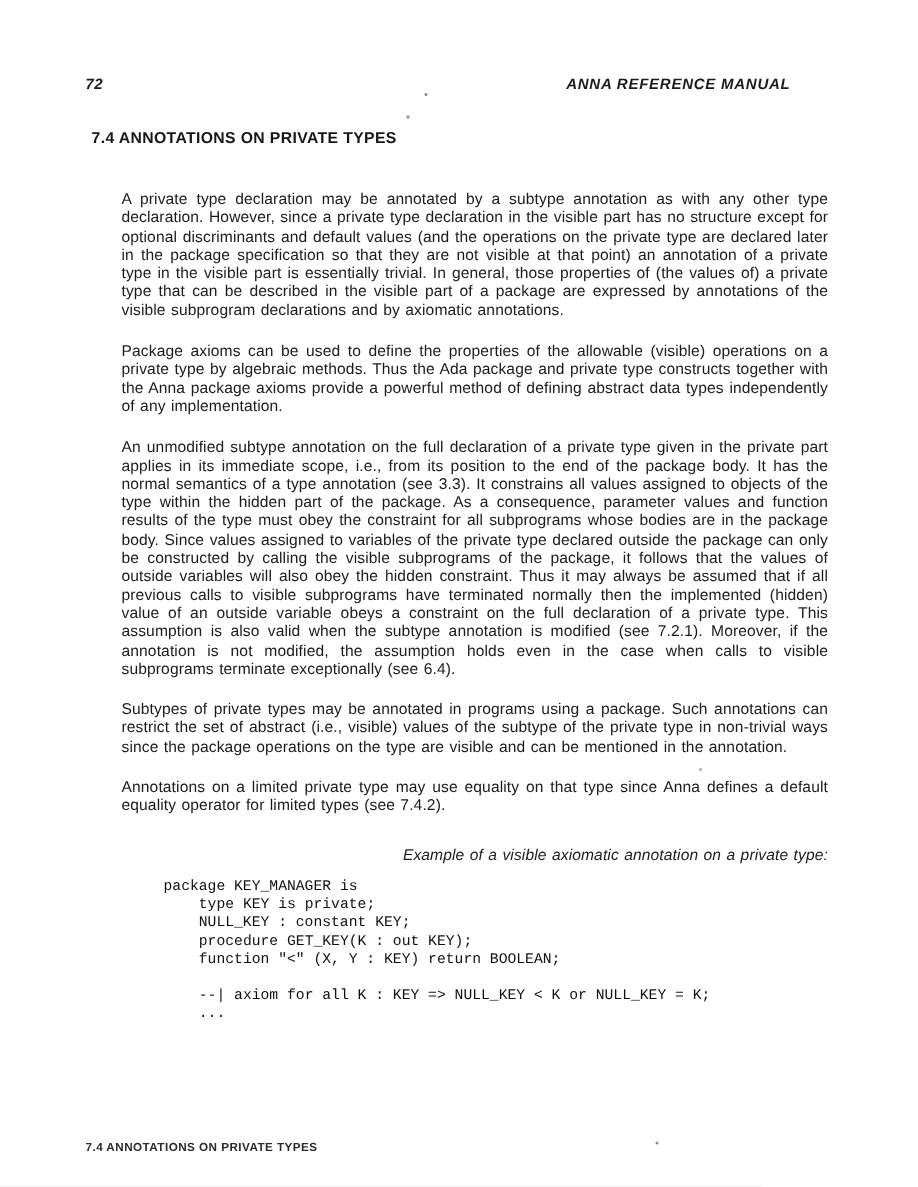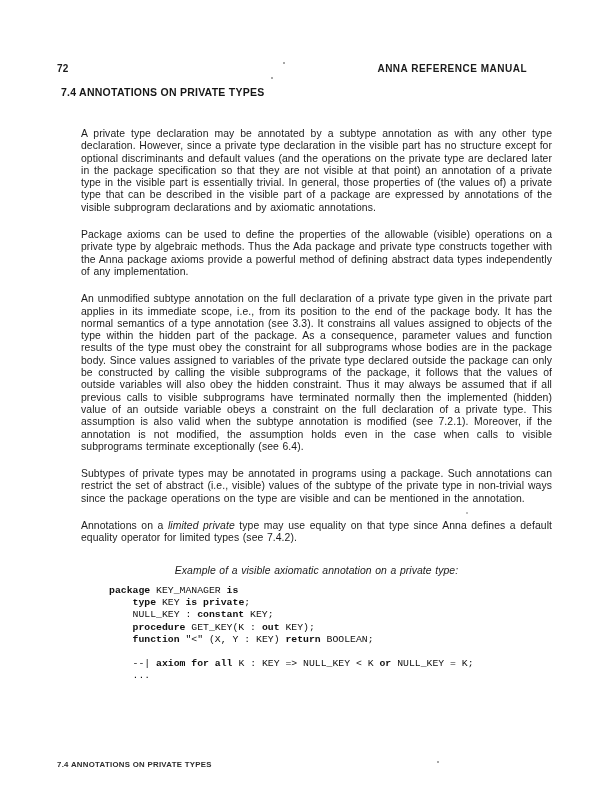--- a/index.html
+++ b/index.html
@@ -8,24 +8,25 @@
     width: 612px;
     height: 791px;
     background: #ffffff;
     font-family: "Liberation Sans", sans-serif;
     color: #1b1b1b;
     overflow: hidden;
     margin: 0 auto;
   }
   .hdr {
     position: absolute;
-    top: 63px; left: 57px; width: 470px;
+    top: 51px; left: 57px; width: 470px;
     display: flex;
     justify-content: space-between;
     align-items: flex-start;
+    font-style: italic;
   }
   .page-num { font-size: 10px; font-weight: bold; letter-spacing: 0.3px; }
   .manual-title { font-size: 10px; font-weight: bold; letter-spacing: 0.5px; }
   .heading {
     position: absolute;
     top: 86px; left: 61px;
     margin: 0;
     font-size: 10.5px;
     font-weight: bold;
     letter-spacing: 0.25px;
@@ -38,26 +39,26 @@
   .para {
     margin: 0 0 15px 0;
     font-size: 10.4px;
     line-height: 12.3px;
     text-align: justify;
     letter-spacing: 0.08px;
     word-spacing: 0.6px;
   }
   .para.example {
     font-style: italic;
-    text-align: center;
+    text-align: right;
     margin-top: 20px;
     margin-bottom: 8px;
   }
-  .it { font-style: italic; }
-  .bd { font-weight: bold; }
+  .it { }
+  .bd { font-weight: normal; }
   .code {
     margin: 0 0 0 28px;
     font-family: "Liberation Mono", monospace;
     font-size: 9.8px;
     line-height: 12.2px;
     color: #101010;
   }
   .code-line { white-space: pre; min-height: 12.2px; }
   .ftr {
     position: absolute;

